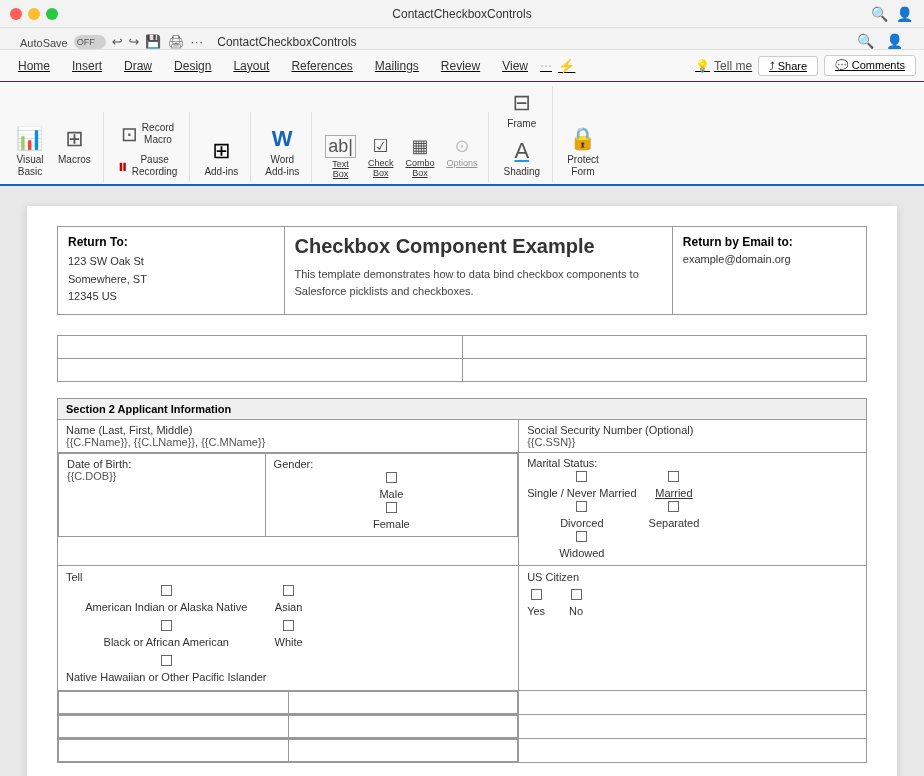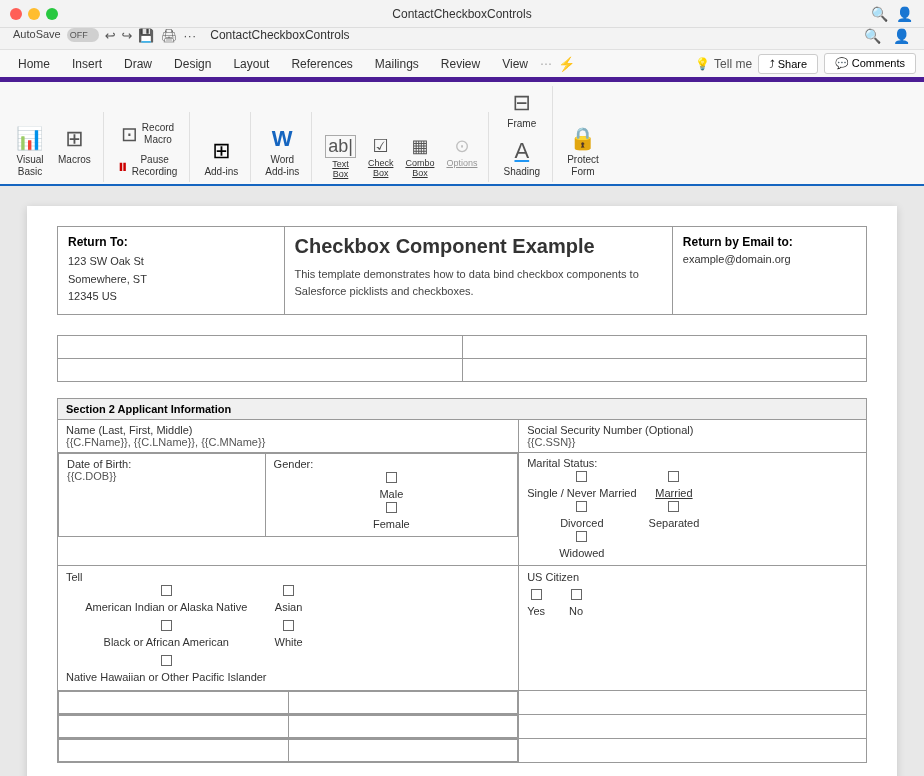--- a/index.html
+++ b/index.html
@@ -22,22 +22,22 @@
     .tl-green { background: #28c840; }
     .title-bar-title { font-size: 12px; color: #333; margin-left: auto; margin-right: auto; position: absolute; left: 50%; transform: translateX(-50%); }
     .title-bar-icons { display: flex; gap: 8px; margin-left: auto; }
     .title-bar-icon { font-size: 14px; color: #555; cursor: pointer; }
 
     
     .autosave-bar {
       background: #f3f3f3;
       height: 22px;
       display: flex;
-      align-items: flex-start;
-      padding: 0 13px;
+      align-items: flex-end;
+      padding: 0 20px;
       font-size: 11px;
       color: #444;
       border-bottom: 1px solid #e0e0e0;
       gap: 6px;
     }
     .autosave-toggle {
       background: #d0d0d0;
       border-radius: 8px;
       width: 32px;
       height: 14px;
@@ -48,22 +48,23 @@
     }
     .autosave-toggle-text { font-size: 9px; color: #555; margin-left: 2px; }
 
     
     .ribbon-nav {
       background: #f8f8f8;
       display: flex;
       align-items: center;
       padding: 0 8px;
       height: 32px;
-      border-bottom: 5px solid #4c1d95;
+      border-bottom: 1px solid #4c1d95;
       gap: 2px;
+      text-decoration: underline;
     }
     .ribbon-nav-item {
       padding: 4px 10px;
       font-size: 12px;
       color: #333;
       cursor: pointer;
       border-radius: 3px;
     }
     .ribbon-nav-right { margin-left: auto; display: flex; gap: 6px; align-items: center; }
     .share-btn, .comments-btn {

